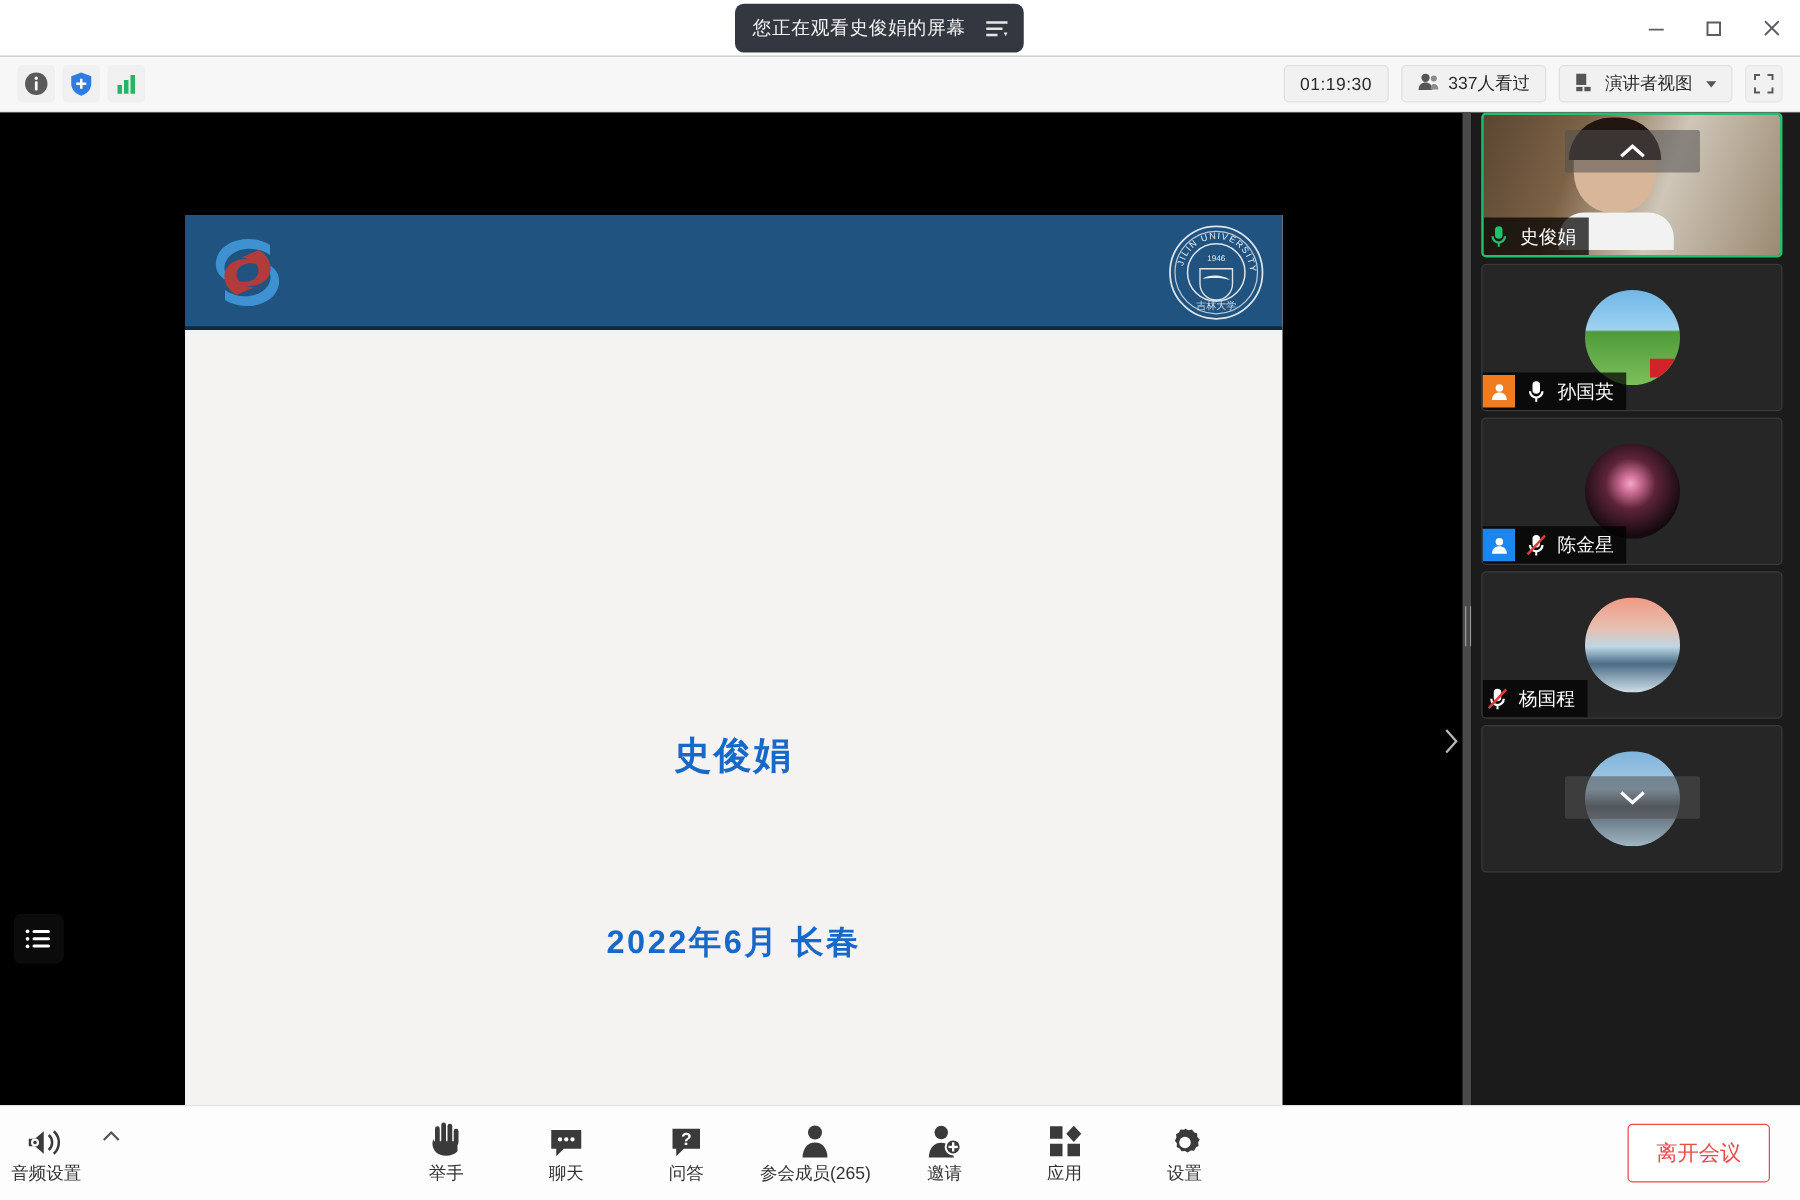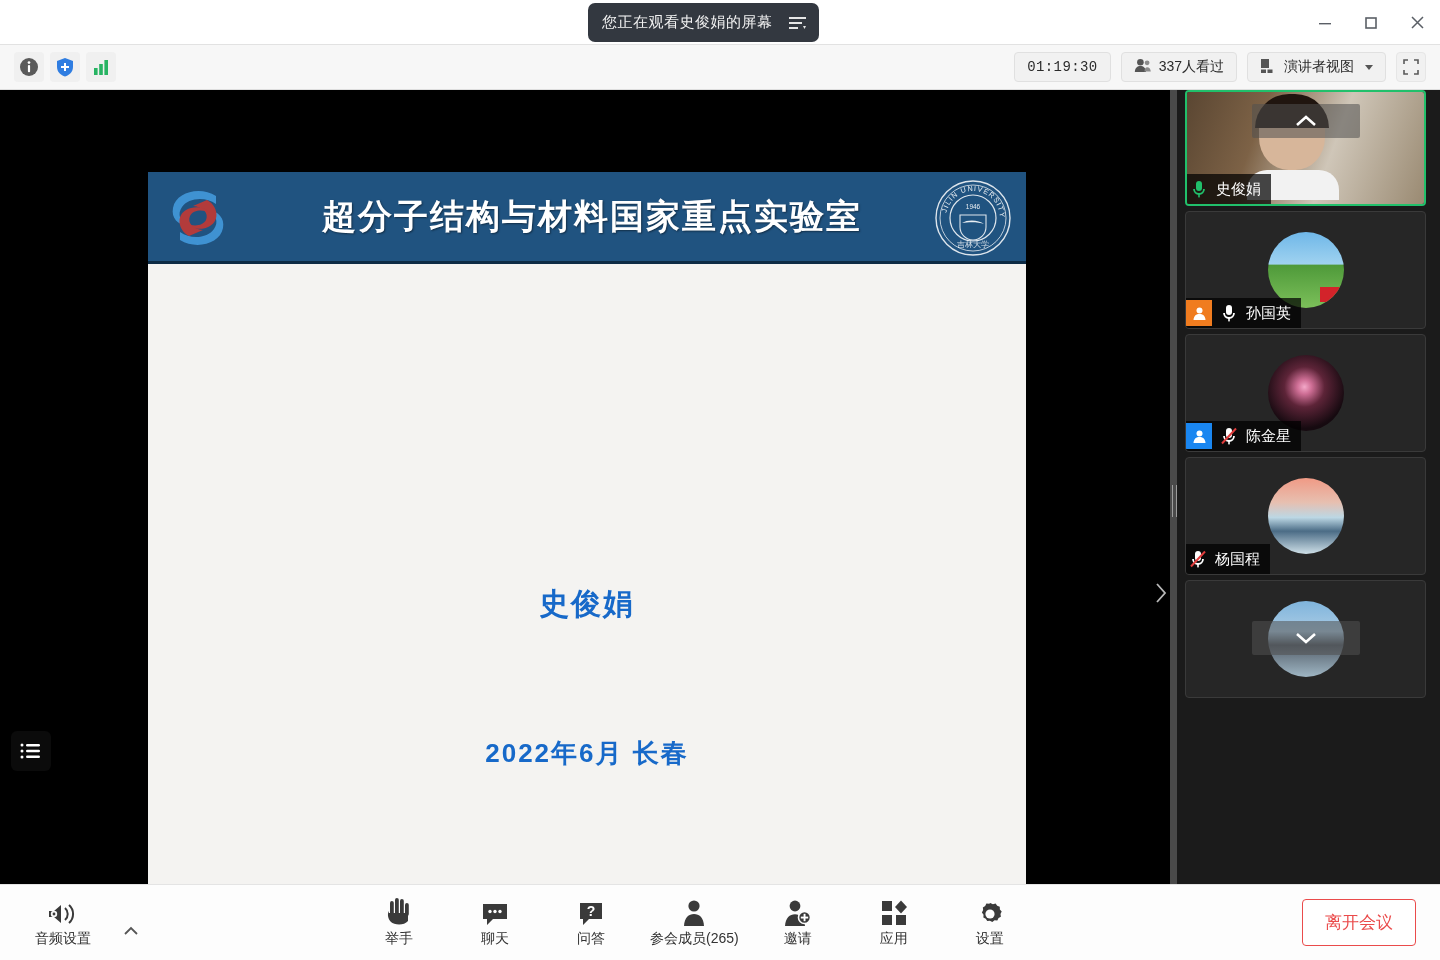--- a/index.html
+++ b/index.html
@@ -37,21 +37,21 @@
   .tb-sq {
     width: 30px; height: 30px; border-radius: 4px; background: #f0f0f0;
     display: flex; align-items: center; justify-content: center;
   }
   .tb-right { margin-left: auto; display: flex; align-items: center; gap: 10px; padding-right: 14px; }
   .tb-chip {
     height: 30px; background: #f1f1f1; border: 1px solid #e0e0e0; border-radius: 4px;
     display: flex; align-items: center; gap: 7px; padding: 0 12px;
     font-size: 14px; color: #2b2b2b; white-space: nowrap;
   }
-  .tb-chip.timer { font-family: Liberation Mono, monospace; letter-spacing: .4px; }
+  .tb-chip.timer { font-family: Liberation Sans, sans-serif; letter-spacing: .4px; }
   .tb-icon-btn {
     width: 30px; height: 30px; border-radius: 4px; background: #f1f1f1; border: 1px solid #e6e6e6;
     display: flex; align-items: center; justify-content: center;
   }
   .caret-dn { width: 0; height: 0; border-left: 4px solid transparent; border-right: 4px solid transparent; border-top: 5px solid #555; margin-left: 4px; }
 
   
   .stage { position: absolute; left: 0; top: 90px; width: 1177px; height: 794px; background: #000; }
   .slide {
     position: absolute; left: 148px; top: 82px; width: 878px; height: 748px;
@@ -139,21 +139,21 @@
     position: absolute; left: 0; top: 884px; width: 1440px; height: 76px;
     background: #fdfdfd; border-top: 1px solid #e4e4e4;
     display: flex; align-items: center;
   }
   .bb-item {
     display: flex; flex-direction: column; align-items: center; justify-content: center;
     min-width: 74px; height: 62px; gap: 3px; color: #3b3b3b;
   }
   .bb-item .bb-label { font-size: 14px; color: #333; white-space: nowrap; }
   .bb-icon { height: 30px; display: flex; align-items: flex-end; justify-content: center; }
-  .audio-group { display: flex; align-items: flex-end; padding-left: 26px; gap: 20px; }
+  .audio-group { display: flex; align-items: flex-start; gap: 4px; }
   .audio-caret { width: 22px; height: 40px; display: flex; align-items: center; justify-content: center; padding-bottom: 6px; }
   .bb-center { display: flex; align-items: center; gap: 22px; margin-left: 220px; }
   .leave-btn {
     margin-left: auto; margin-right: 24px;
     border: 1px solid #ea4b4b; border-radius: 4px; color: #ea4b4b;
     font-size: 17px; padding: 11px 22px; background: #fff; white-space: nowrap;
   }
 </style>
 </head>
 <body>
@@ -254,21 +254,20 @@
     <div class="slide">
       <div class="slide-header">
         <span class="lab-logo">
           <svg width="76" height="72" viewBox="0 0 76 72">
             <path d="M56 14 C40 4 16 10 13 26 C11 36 18 43 28 44 C20 40 17 32 22 25 C28 16 45 14 56 22 Z" fill="#3f92d2"></path>
             <path d="M20 58 C36 68 60 62 63 46 C65 36 58 29 48 28 C56 32 59 40 54 47 C48 56 31 58 20 50 Z" fill="#3f92d2"></path>
             <path d="M47 18 C58 24 60 38 50 44 C42 49 30 47 26 41 C33 45 43 44 46 38 C49 31 43 25 33 24 Z" fill="#b23b3b"></path>
             <path d="M29 54 C18 48 16 34 26 28 C34 23 46 25 50 31 C43 27 33 28 30 34 C27 41 33 47 43 48 Z" fill="#b23b3b"></path>
           </svg>
         </span>
-        <div class="slide-title">超分子结构与材料国家重点实验室</div>
         <span class="ju-seal">
           <svg width="78" height="78" viewBox="0 0 78 78">
             <circle cx="39" cy="39" r="37" fill="none" stroke="#ffffff" stroke-width="1.4" opacity=".85"></circle>
             <circle cx="39" cy="39" r="33" fill="none" stroke="#ffffff" stroke-width="1" opacity=".7"></circle>
             <circle cx="39" cy="39" r="23" fill="none" stroke="#ffffff" stroke-width="1.2" opacity=".85"></circle>
             <path id="seal-top" d="M 39 9 m -27 30 a 27 27 0 0 1 54 0" fill="none"></path>
             <text font-size="7.2" fill="#ffffff" opacity=".9" letter-spacing="1.1">
               <textPath href="#seal-top" startOffset="6%">JILIN UNIVERSITY · CHINA</textPath>
             </text>
             <text x="39" y="30" font-size="6.5" fill="#ffffff" opacity=".9" text-anchor="middle">1946</text>

